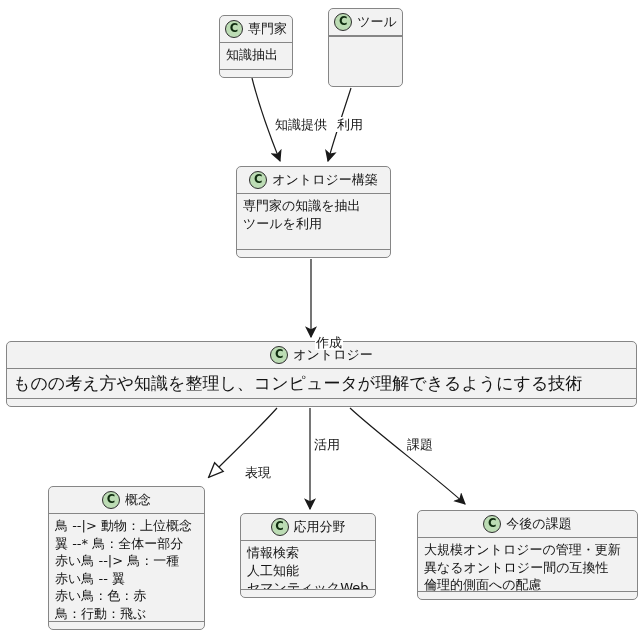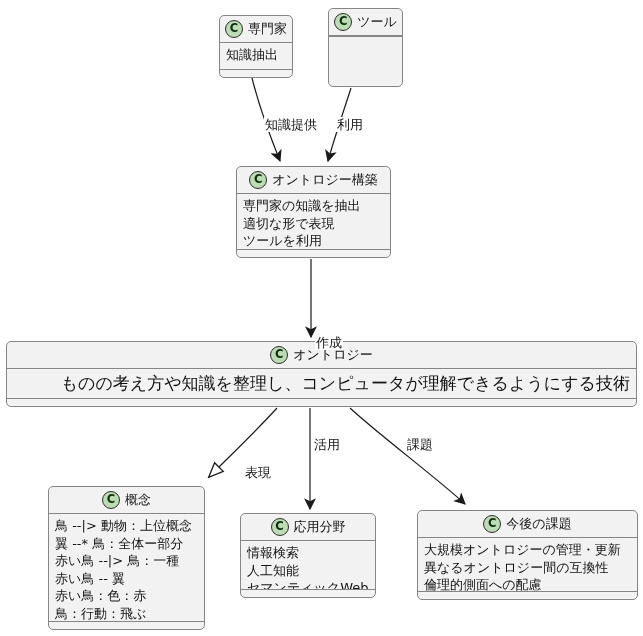--- a/index.html
+++ b/index.html
@@ -21,21 +21,21 @@
   .c-icon {
     width:18px; height:18px; border-radius:50%;
     background:#bcdcb4; border:1.4px solid #2e2e2e; box-sizing:border-box;
     display:inline-flex; align-items:center; justify-content:center;
     font-size:11.5px; font-weight:bold; color:#0f2c0f; flex:0 0 auto; line-height:1;
   }
   .box-body {
     flex:1 1 auto; padding:3px 6px 2px 6px; font-size:13px; line-height:17.5px;
     white-space:nowrap; overflow:hidden;
   }
-  .box-body.big { font-size:17px; line-height:26px; padding-top:1px;text-align:right; }
+  .box-body.big { font-size:17px; line-height:26px; padding-top:1px; }
   .box-footer { flex:0 0 auto; height:7px; border-top:1px solid #868686; }
   .edge-label {
     position:absolute; font-size:13px; line-height:15px; background:#ffffff;
     padding:0 1px; white-space:nowrap;
   }
 </style>
 </head>
 <body>
 
 <div class="canvas">
@@ -76,21 +76,20 @@
     <div class="box-footer"></div>
   </div>
 
   <div class="classbox" style="left:236px; top:166px; width:155px; height:92px;">
     <div class="box-header">
       <span class="c-icon">C</span>
       <span>オントロジー構築</span>
     </div>
     <div class="box-body">
       <div>専門家の知識を抽出</div>
-      <div>適切な形で表現</div>
       <div>ツールを利用</div>
     </div>
     <div class="box-footer"></div>
   </div>
 
   <div class="classbox" style="left:6px; top:341px; width:631px; height:66px;">
     <div class="box-header">
       <span class="c-icon">C</span>
       <span>オントロジー</span>
     </div>
@@ -135,20 +134,20 @@
       <span>今後の課題</span>
     </div>
     <div class="box-body">
       <div>大規模オントロジーの管理・更新</div>
       <div>異なるオントロジー間の互換性</div>
       <div>倫理的側面への配慮</div>
     </div>
     <div class="box-footer"></div>
   </div>
 
-  <span class="edge-label" style="left:264px; top:117px;">知識提供</span>
+  <span class="edge-label" style="left:274px; top:117px;">知識提供</span>
   <span class="edge-label" style="left:336px; top:117px;font-family:Liberation Serif, serif;">利用</span>
   <span class="edge-label" style="left:315px; top:291px;margin-top:44px;">作成</span>
   <span class="edge-label" style="left:244px; top:437px;margin-top:28px;">表現</span>
   <span class="edge-label" style="left:313px; top:437px;">活用</span>
   <span class="edge-label" style="left:406px; top:437px;">課題</span>
 
 </div>
 
 </body></html>

